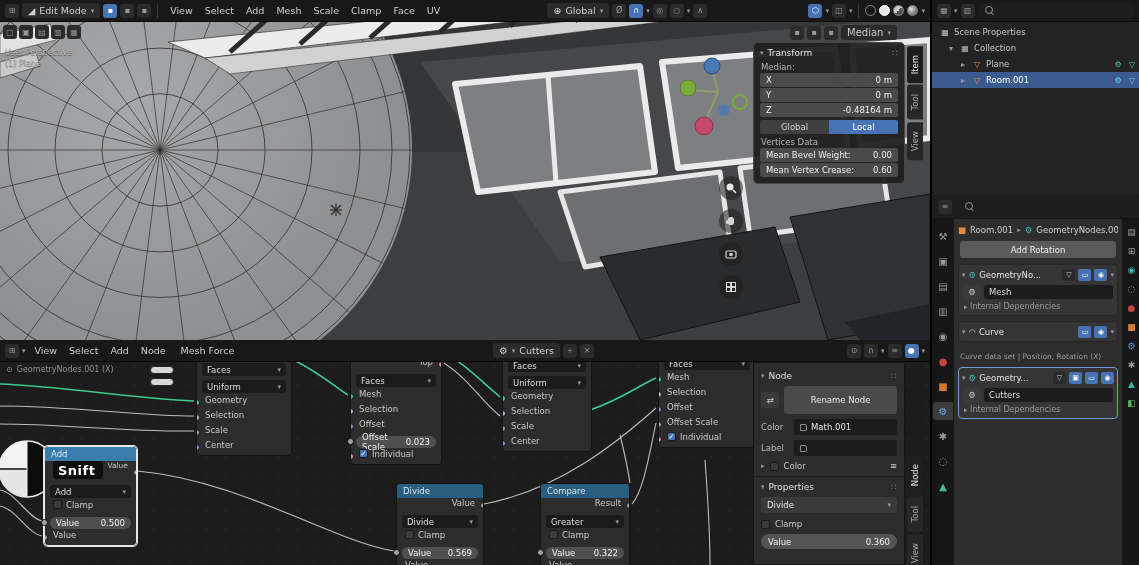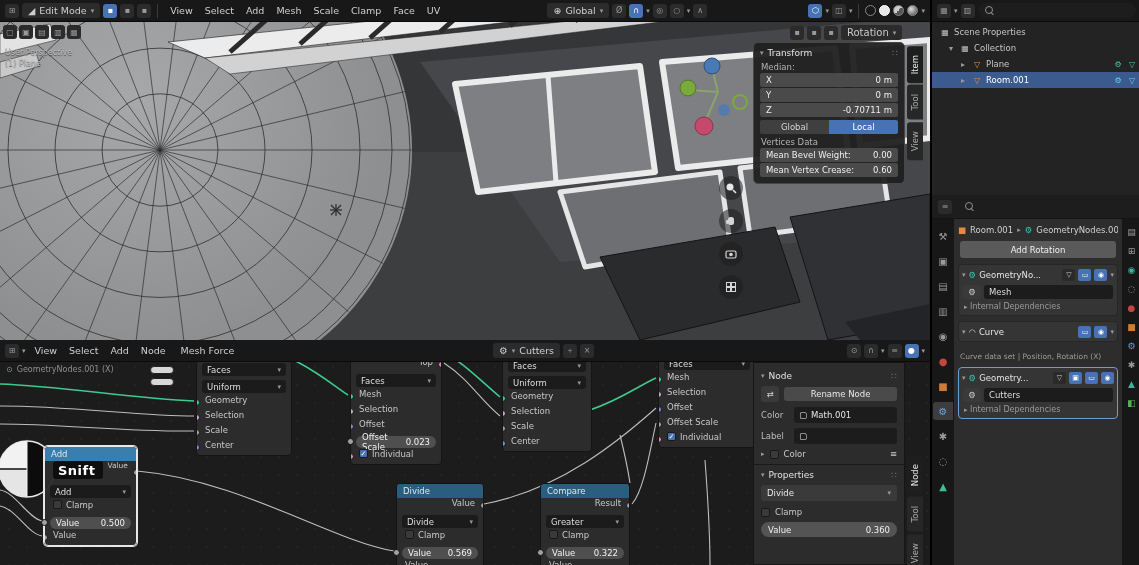--- a/index.html
+++ b/index.html
@@ -91,21 +91,21 @@
     padding:0 5px;color:#fff;font-size:13px;font-weight:bold;letter-spacing:.5px}
 
   
   #node-panel{position:absolute;left:753px;top:22px;width:152px;height:203px;background:#2c2c2c;
     border:1px solid #161616;z-index:10;padding:5px 7px;font-size:8.5px}
   .np-title{display:flex;gap:4px;align-items:center;color:#e2e2e2;font-size:9px;margin:3px 0 5px}
   .np-row{display:flex;align-items:center;gap:5px;margin-bottom:5px}
   .np-lab{width:28px;color:#bdbdbd}
   .np-input{flex:1;background:#1c1c1c;border-radius:3px;height:16px;display:flex;align-items:center;
     gap:4px;padding:0 5px;color:#e6e6e6}
-  .np-btn{flex:1;background:#4a4a4a;border-radius:3px;height:14px;display:flex;align-items:center;
+  .np-btn{flex:1;background:#4a4a4a;border-radius:3px;height:28px;display:flex;align-items:center;
     justify-content:center;color:#e8e8e8}
   .np-icbtn{width:18px;height:16px;background:#3a3a3a;border-radius:3px;display:flex;align-items:center;
     justify-content:center;color:#cfcfcf}
   .np-dd{background:#3a3a3a;border-radius:3px;height:16px;display:flex;justify-content:space-between;
     align-items:center;padding:0 6px;color:#e6e6e6;margin-bottom:6px}
   .np-slider{background:#545454;border-radius:8px;height:15px;display:flex;justify-content:space-between;
     align-items:center;padding:0 7px;color:#f2f2f2}
   .np-div{height:1px;background:#1a1a1a;margin:4px -7px 5px}
 
   
@@ -290,21 +290,21 @@
       <span class="sqbtn">▣</span>
       <span class="sqbtn">▤</span>
       <span class="sqbtn">▥</span>
       <span class="sqbtn">▦</span>
     </div>
     <div id="vp-options">
       <span class="sqbtn">▪</span>
       <span class="sqbtn">▪</span>
       <span class="sqbtn">▪</span>
       <span class="pill">
-        <span>Rotation</span>
+        <span>Median</span>
         <span class="caret">▾</span>
       </span>
     </div>
 
     <div id="vp-overlay">
       <div>User Perspective</div>
       <div>(1) Plane</div>
     </div>
 
 
@@ -363,21 +363,21 @@
       <div class="tp-field">
         <span>X</span>
         <span>0 m</span>
       </div>
       <div class="tp-field">
         <span>Y</span>
         <span>0 m</span>
       </div>
       <div class="tp-field">
         <span>Z</span>
-        <span>-0.70711 m</span>
+        <span>-0.48164 m</span>
       </div>
       <div class="tp-seg">
         <div>Global</div>
         <div class="on">Local</div>
       </div>
       <div class="tp-label">Vertices Data</div>
       <div class="tp-field">
         <span>Mean Bevel Weight:</span>
         <span>0.00</span>
       </div>

